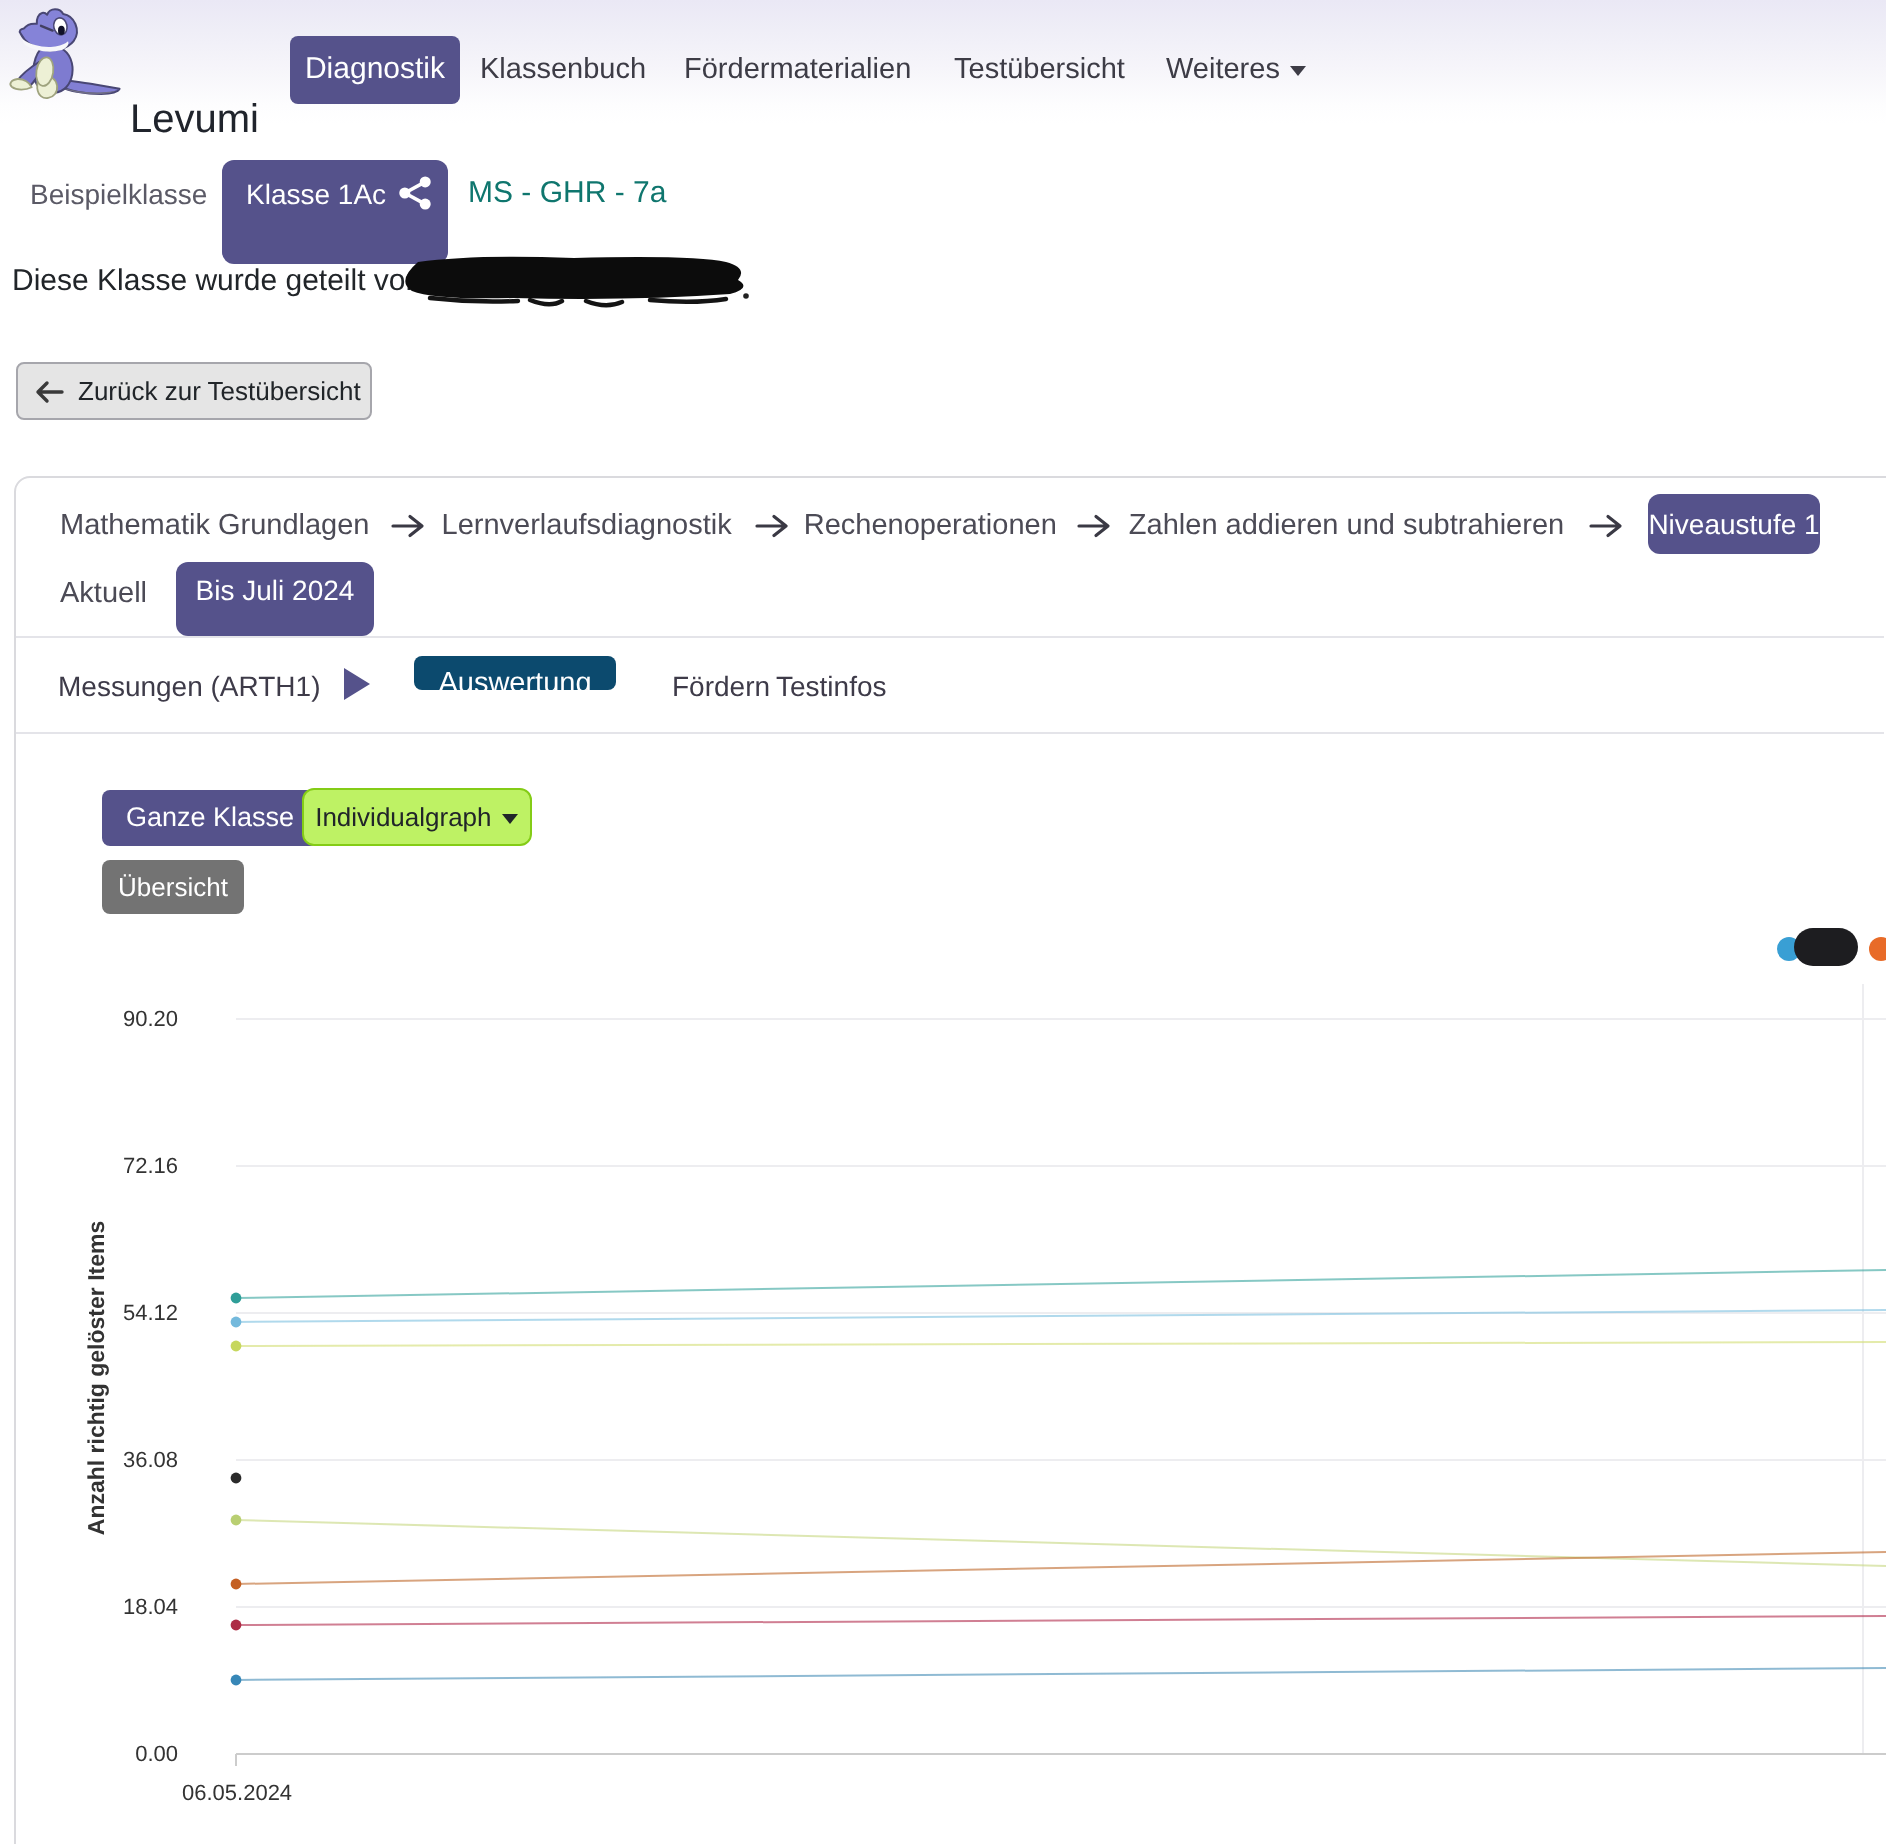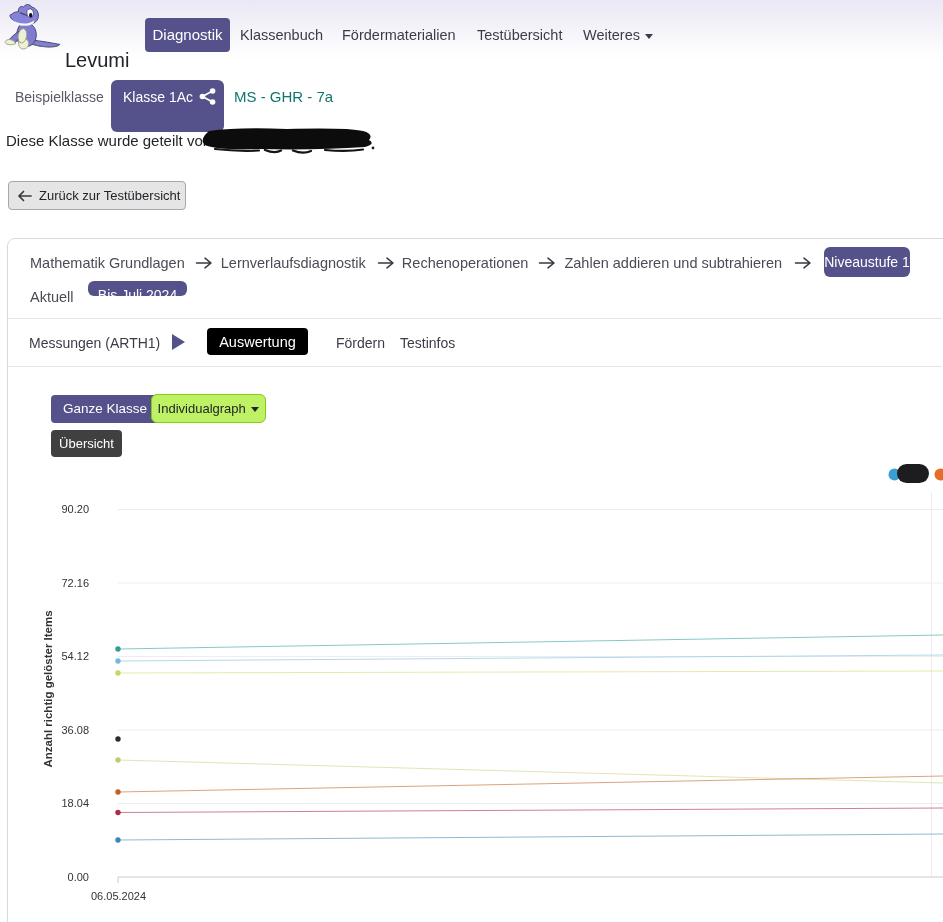--- a/index.html
+++ b/index.html
@@ -18,21 +18,21 @@
   .pill { background:#55528b; color:#fff; border-radius:6px; }
   .backbtn { position:absolute; left:8px; top:181px; width:178px; height:29px;
     border:1px solid #a6a6ac; border-radius:4px; background:#e5e5e5; font-size:13px; color:#212529;
     display:flex; align-items:center; padding-left:8px; white-space:nowrap; }
   .card { position:absolute; left:7px; top:238px; width:956px; height:700px;
     border:1px solid #dadade; border-radius:8px; background:#fff; }
   .bc-row { position:absolute; left:30px; font-size:14.5px; color:#4c4b56; white-space:nowrap; }
   .bcarrow { display:inline-block; width:36px; }
   .badge1 { position:absolute; left:824px; top:247px; width:86px; height:30px; background:#55528b;
     border-radius:6px; color:#fff; font-size:14px; text-align:center; line-height:30px; }
-  .badge2 { position:absolute; left:88px; top:281px; width:99px; height:15px; background:#55528b;
+  .badge2 { position:absolute; left:88px; top:281px; width:99px; height:37px; background:#55528b;
     border-radius:6px; color:#fff; font-size:14px; text-align:center; line-height:29px; }
   .sect-border { position:absolute; left:8px; width:934px; height:0; border-top:1px solid #e4e4e9; }
   .tabtxt { position:absolute; top:335px; font-size:14px; color:#3e3b49; }
   .btn { position:absolute; border-radius:4px; text-align:center; }
 </style>
 </head>
 <body>
 
 <div class="navbar"></div>
 
@@ -90,28 +90,28 @@
     <path d="M795.5 263 H809.5 M804 258.2 L810 263 L804 267.8"></path>
   </g>
 </svg>
 <div class="badge1">Niveaustufe 1</div>
 <div class="bc-row" style="top:289px;">Aktuell</div>
 <div class="badge2">Bis Juli 2024</div>
 <div class="sect-border" style="top:318px;"></div>
 
 <div class="tabtxt" style="left:29px;">Messungen (ARTH1)</div>
 <div class="abs" style="left:172px;top:334px;width:0;height:0;border-top:8px solid transparent;border-bottom:8px solid transparent;border-left:13px solid #55528b;"></div>
-<div class="abs" style="left:207px;top:328px;width:101px;height:27px;background:#000000;border-radius:4px;color:#fff;font-size:14.5px;text-align:center;line-height:29px;">Auswertung</div>
+<div class="abs" style="left:207px;top:328px;width:101px;height:17px;background:#0c4a6e;border-radius:4px;color:#fff;font-size:14.5px;text-align:center;line-height:29px;">Auswertung</div>
 <div class="tabtxt" style="left:336px;">Fördern</div>
-<div class="tabtxt" style="left:388px;margin-left:12px;">Testinfos</div>
+<div class="tabtxt" style="left:388px;">Testinfos</div>
 <div class="sect-border" style="top:366px;"></div>
 
 <div class="btn" style="left:51px;top:395px;width:108px;height:28px;background:#55528b;color:#fff;line-height:28px;font-size:13.5px;">Ganze Klasse</div>
 <div class="btn" style="left:151px;top:394px;width:115px;height:29px;background:#bef264;border:1px solid #84cc16;border-radius:6px;color:#212529;line-height:27px;font-size:13px;">Individualgraph <span class="caret-down" style="border-top-color:#212529;margin-left:2px;"></span></div>
-<div class="btn" style="left:51px;top:430px;width:71px;height:27px;background:#404040;color:#fff;line-height:27px;font-size:13px;">Übersicht</div>
+<div class="btn" style="left:51px;top:430px;width:71px;height:27px;background:#737373;color:#fff;line-height:27px;font-size:13px;">Übersicht</div>
 
 <svg class="abs" style="left:0;top:0;" width="943" height="922" viewBox="0 0 943 922">
 
   <circle cx="894.5" cy="474.5" r="6" fill="#399fd4"></circle>
   <rect x="897" y="464" width="32" height="19" rx="9.5" fill="#1d1d20"></rect>
   <circle cx="940.5" cy="474.5" r="6" fill="#e86b28"></circle>
 
   <g stroke="#ededf0" stroke-width="1">
     <line x1="118" y1="509.5" x2="943" y2="509.5"></line>
     <line x1="118" y1="583" x2="943" y2="583"></line>

